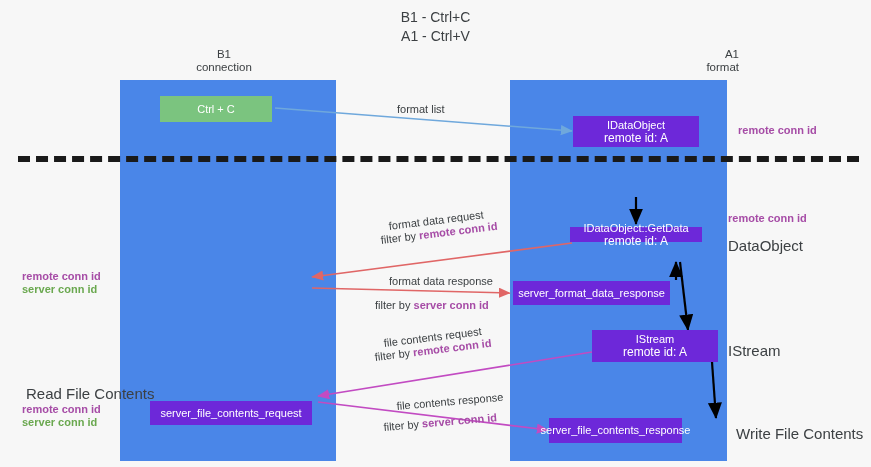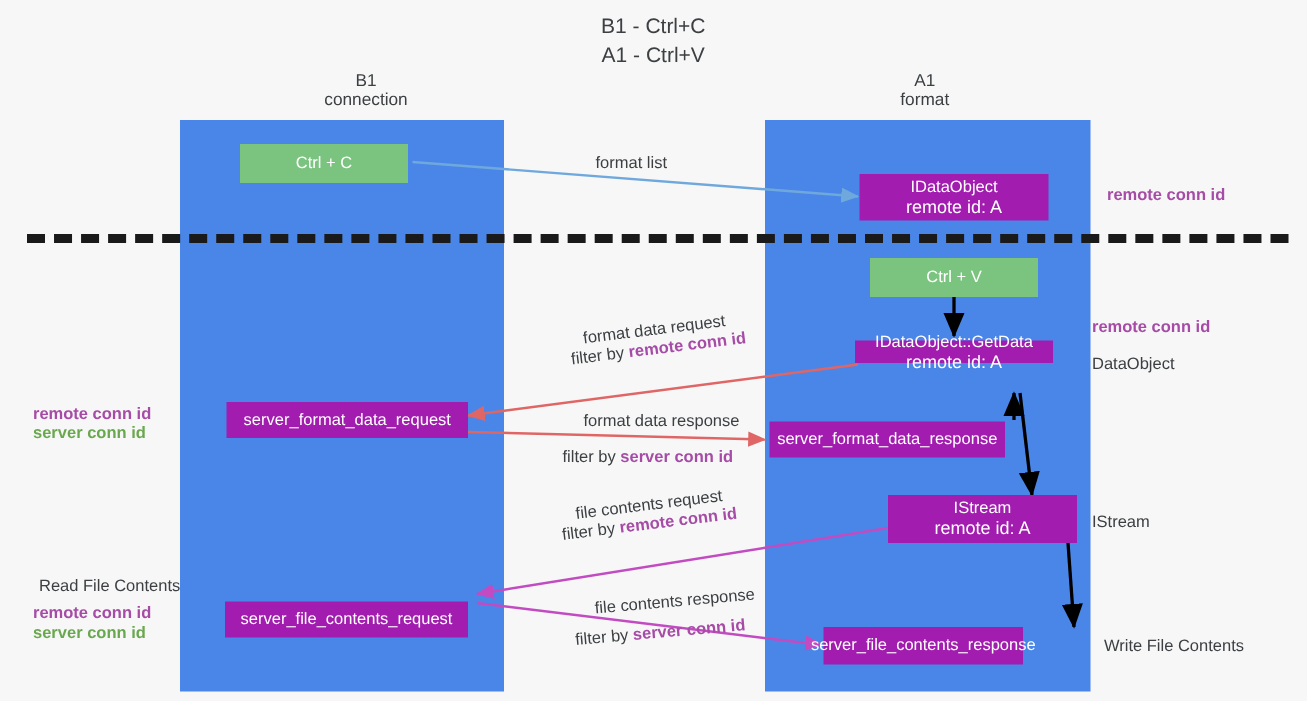--- a/index.html
+++ b/index.html
@@ -31,54 +31,54 @@
     border-top:6px dashed #1a1a1a;
   }
 
   
   .box{
     position:absolute;box-sizing:border-box;
     display:flex;flex-direction:column;align-items:center;justify-content:center;
     color:#ffffff;font-size:11px;line-height:13px;text-align:center;
   }
   .box.green{background:#7bc47f;}
-  .box.orange{background:#a21caf;}
+  .box.orange{background:#6d28d9;}
   .box .l2{font-size:12px;}
 
   
   .note{position:absolute;font-size:11px;line-height:14px;font-weight:bold;white-space:nowrap;}
   .note.purple{color:#a64ca6;}
   .note.green{color:#6aa84f;}
 
-  .side-label{position:absolute;font-size:11px;color:#3c4043;white-space:nowrap;}
+  .side-label{position:absolute;font-size:15px;color:#3c4043;white-space:nowrap;}
 
   
   .elabel{
     position:absolute;white-space:nowrap;font-size:11px;line-height:14px;color:#3c4043;
   }
   .elabel b.purple{color:#a64ca6;font-weight:bold;}
   .elabel b.plain{font-weight:normal;}
 
   svg.arrows{position:absolute;left:0;top:0;width:871px;height:467px;overflow:visible;}
 </style>
 </head>
 <body>
 
 <div class="stage">
 
   <div class="title">
     <div>B1 - Ctrl+C</div>
     <div>A1 - Ctrl+V</div>
   </div>
 
-  <div class="lane-head" style="left:136px;top:48px;width:216px;">
+  <div class="lane-head" style="left:116px;top:48px;width:216px;">
     <div>B1</div>
     <div>connection</div>
   </div>
-  <div class="lane-head" style="left:508px;top:48px;width:217px;">
+  <div class="lane-head" style="left:522px;top:48px;width:217px;text-align:right;">
     <div>A1</div>
     <div>format</div>
   </div>
 
   <div class="lane" style="left:120px;top:80px;width:216px;height:381px;"></div>
   <div class="lane" style="left:510px;top:80px;width:217px;height:381px;"></div>
 
   <svg class="arrows">
     <defs>
       <marker id="ah-blue" markerWidth="9" markerHeight="9" refX="7" refY="3.2" orient="auto">
@@ -118,32 +118,26 @@
 
   <div class="box green" style="left:160px;top:96px;width:112px;height:26px;">
     <span>Ctrl + C</span>
   </div>
 
   <div class="box orange" style="left:573px;top:116px;width:126px;height:31px;">
     <span>IDataObject</span>
     <span class="l2">remote id: A</span>
   </div>
 
-  <div class="box green" style="left:580px;top:172px;width:112px;height:26px;">
-    <span>Ctrl + V</span>
-  </div>
 
   <div class="box orange" style="left:570px;top:227px;width:132px;height:15px;">
     <span>IDataObject::GetData</span>
     <span class="l2">remote id: A</span>
   </div>
 
-  <div class="box orange" style="left:151px;top:268px;width:161px;height:24px;">
-    <span>server_format_data_request</span>
-  </div>
 
   <div class="box orange" style="left:513px;top:281px;width:157px;height:24px;">
     <span>server_format_data_response</span>
   </div>
 
   <div class="box orange" style="left:592px;top:330px;width:126px;height:32px;">
     <span>IStream</span>
     <span class="l2">remote id: A</span>
   </div>
 

